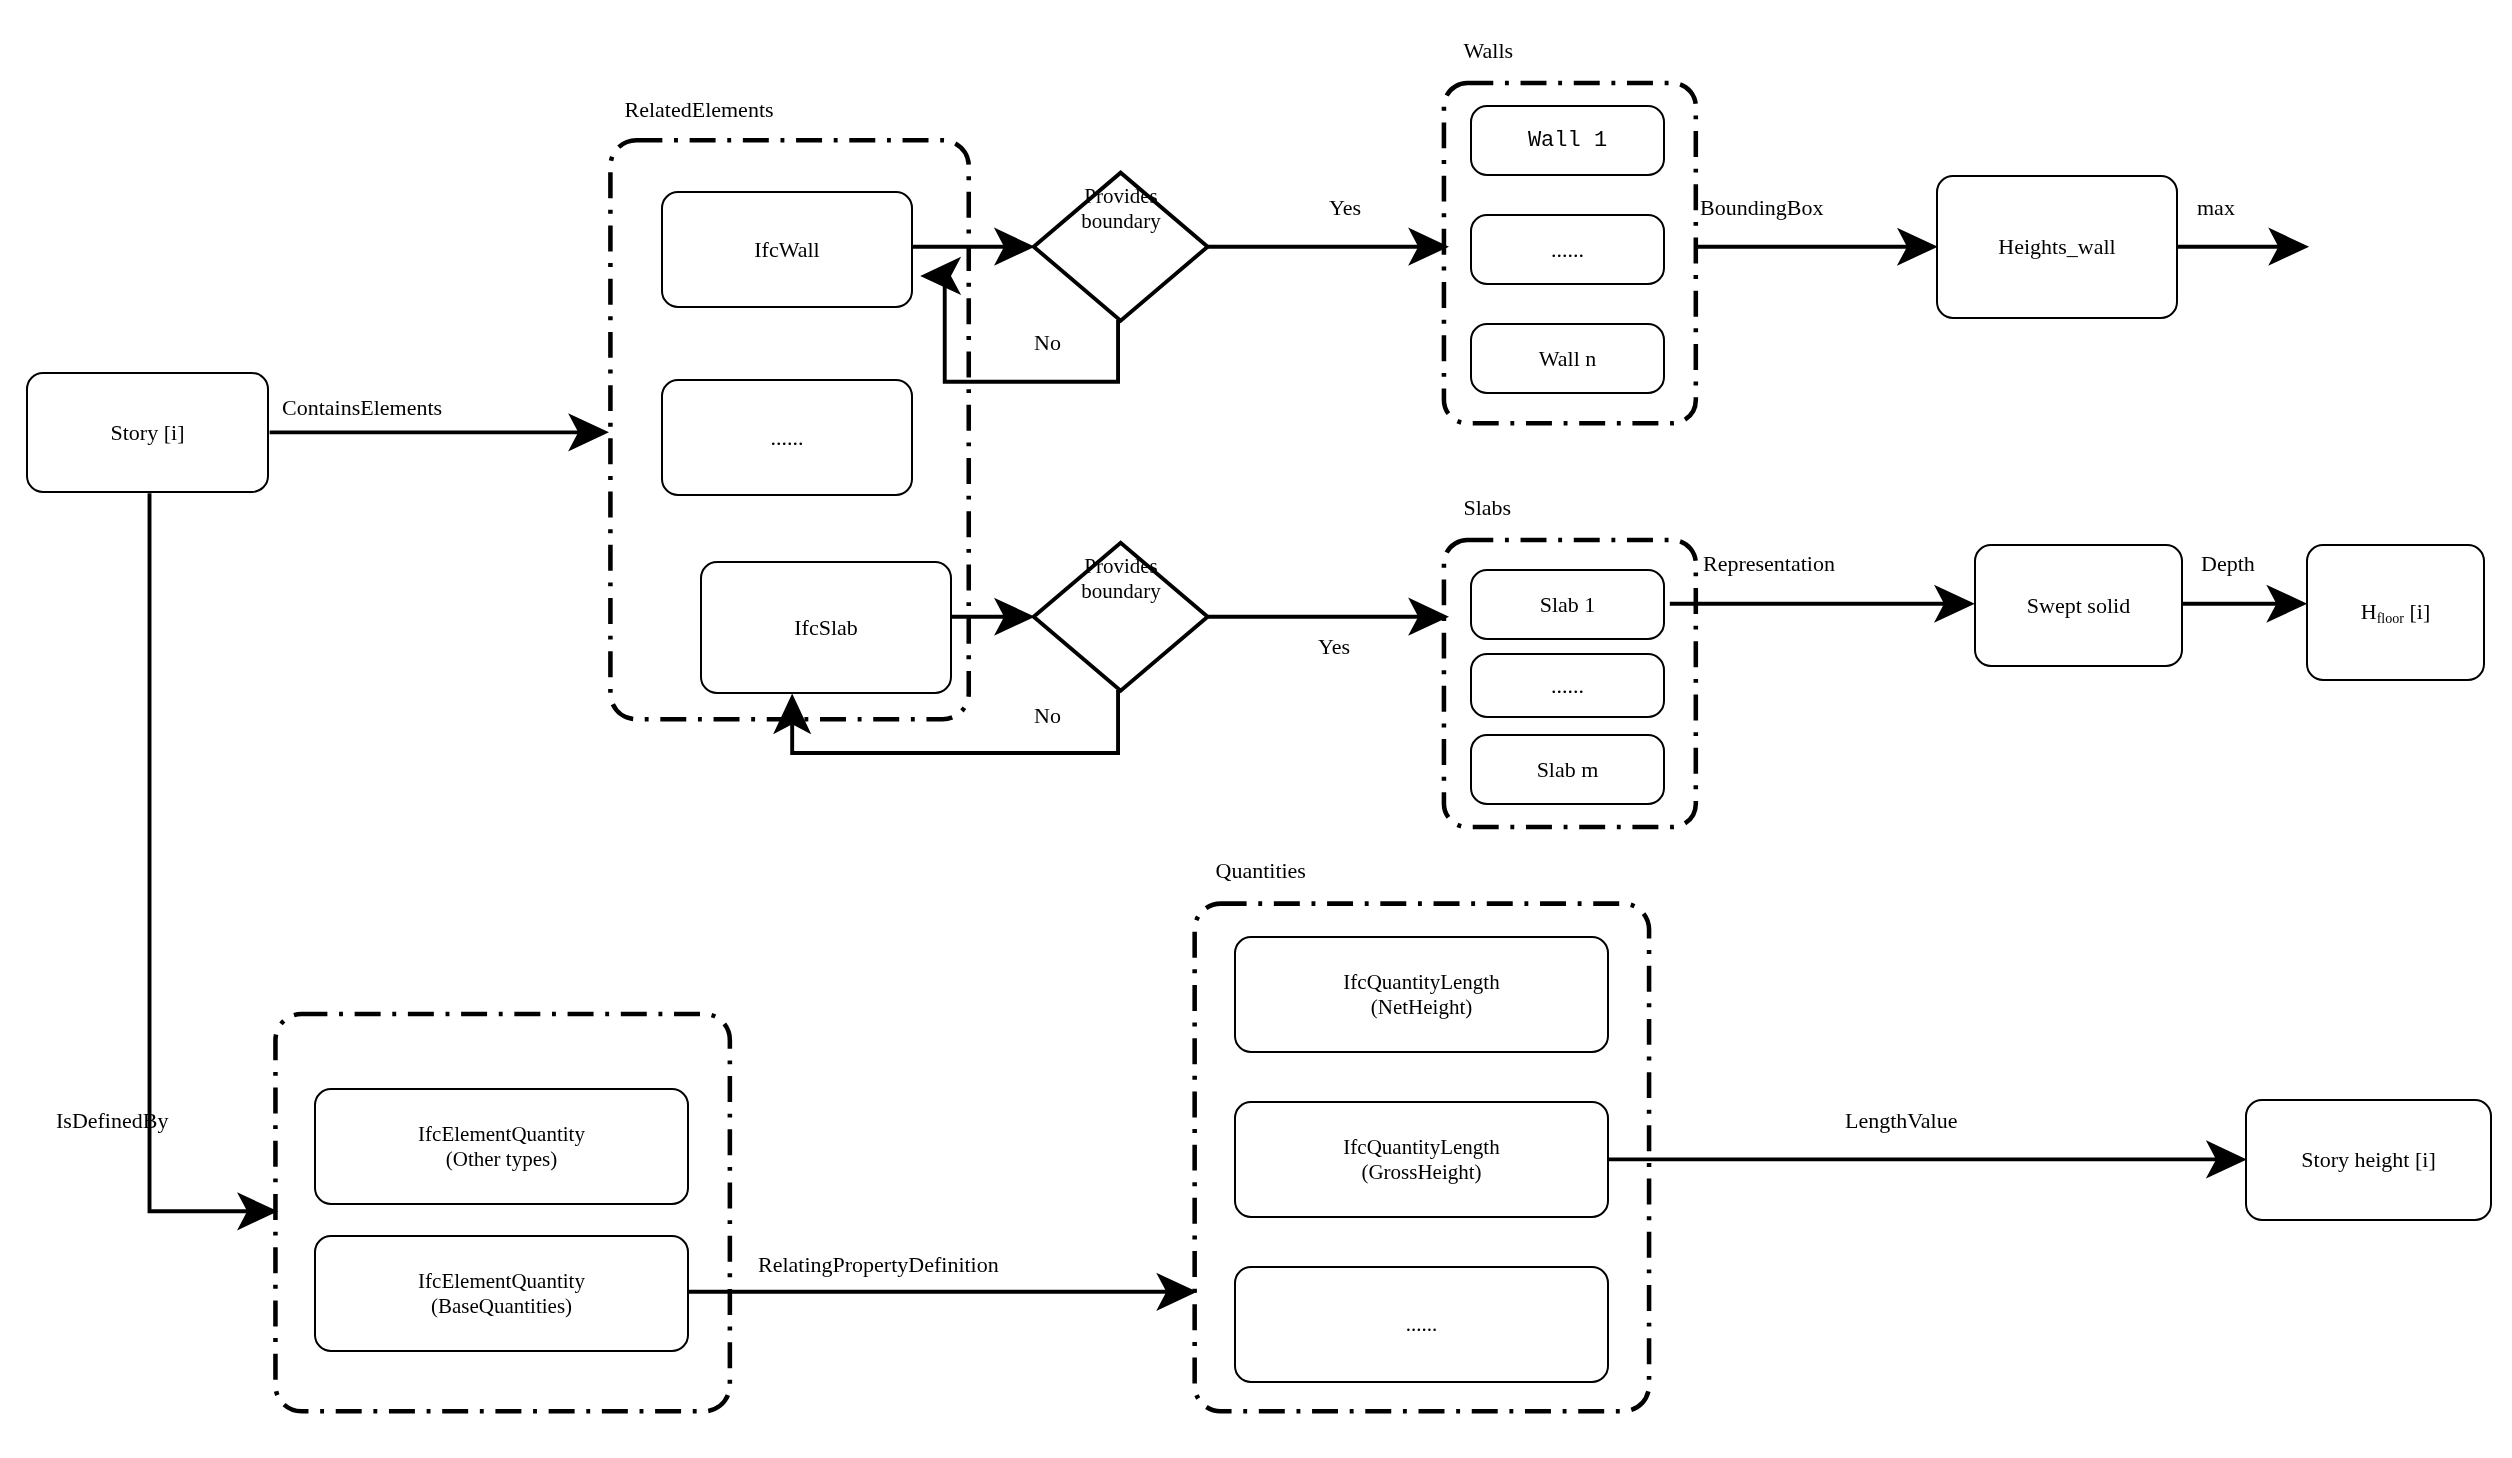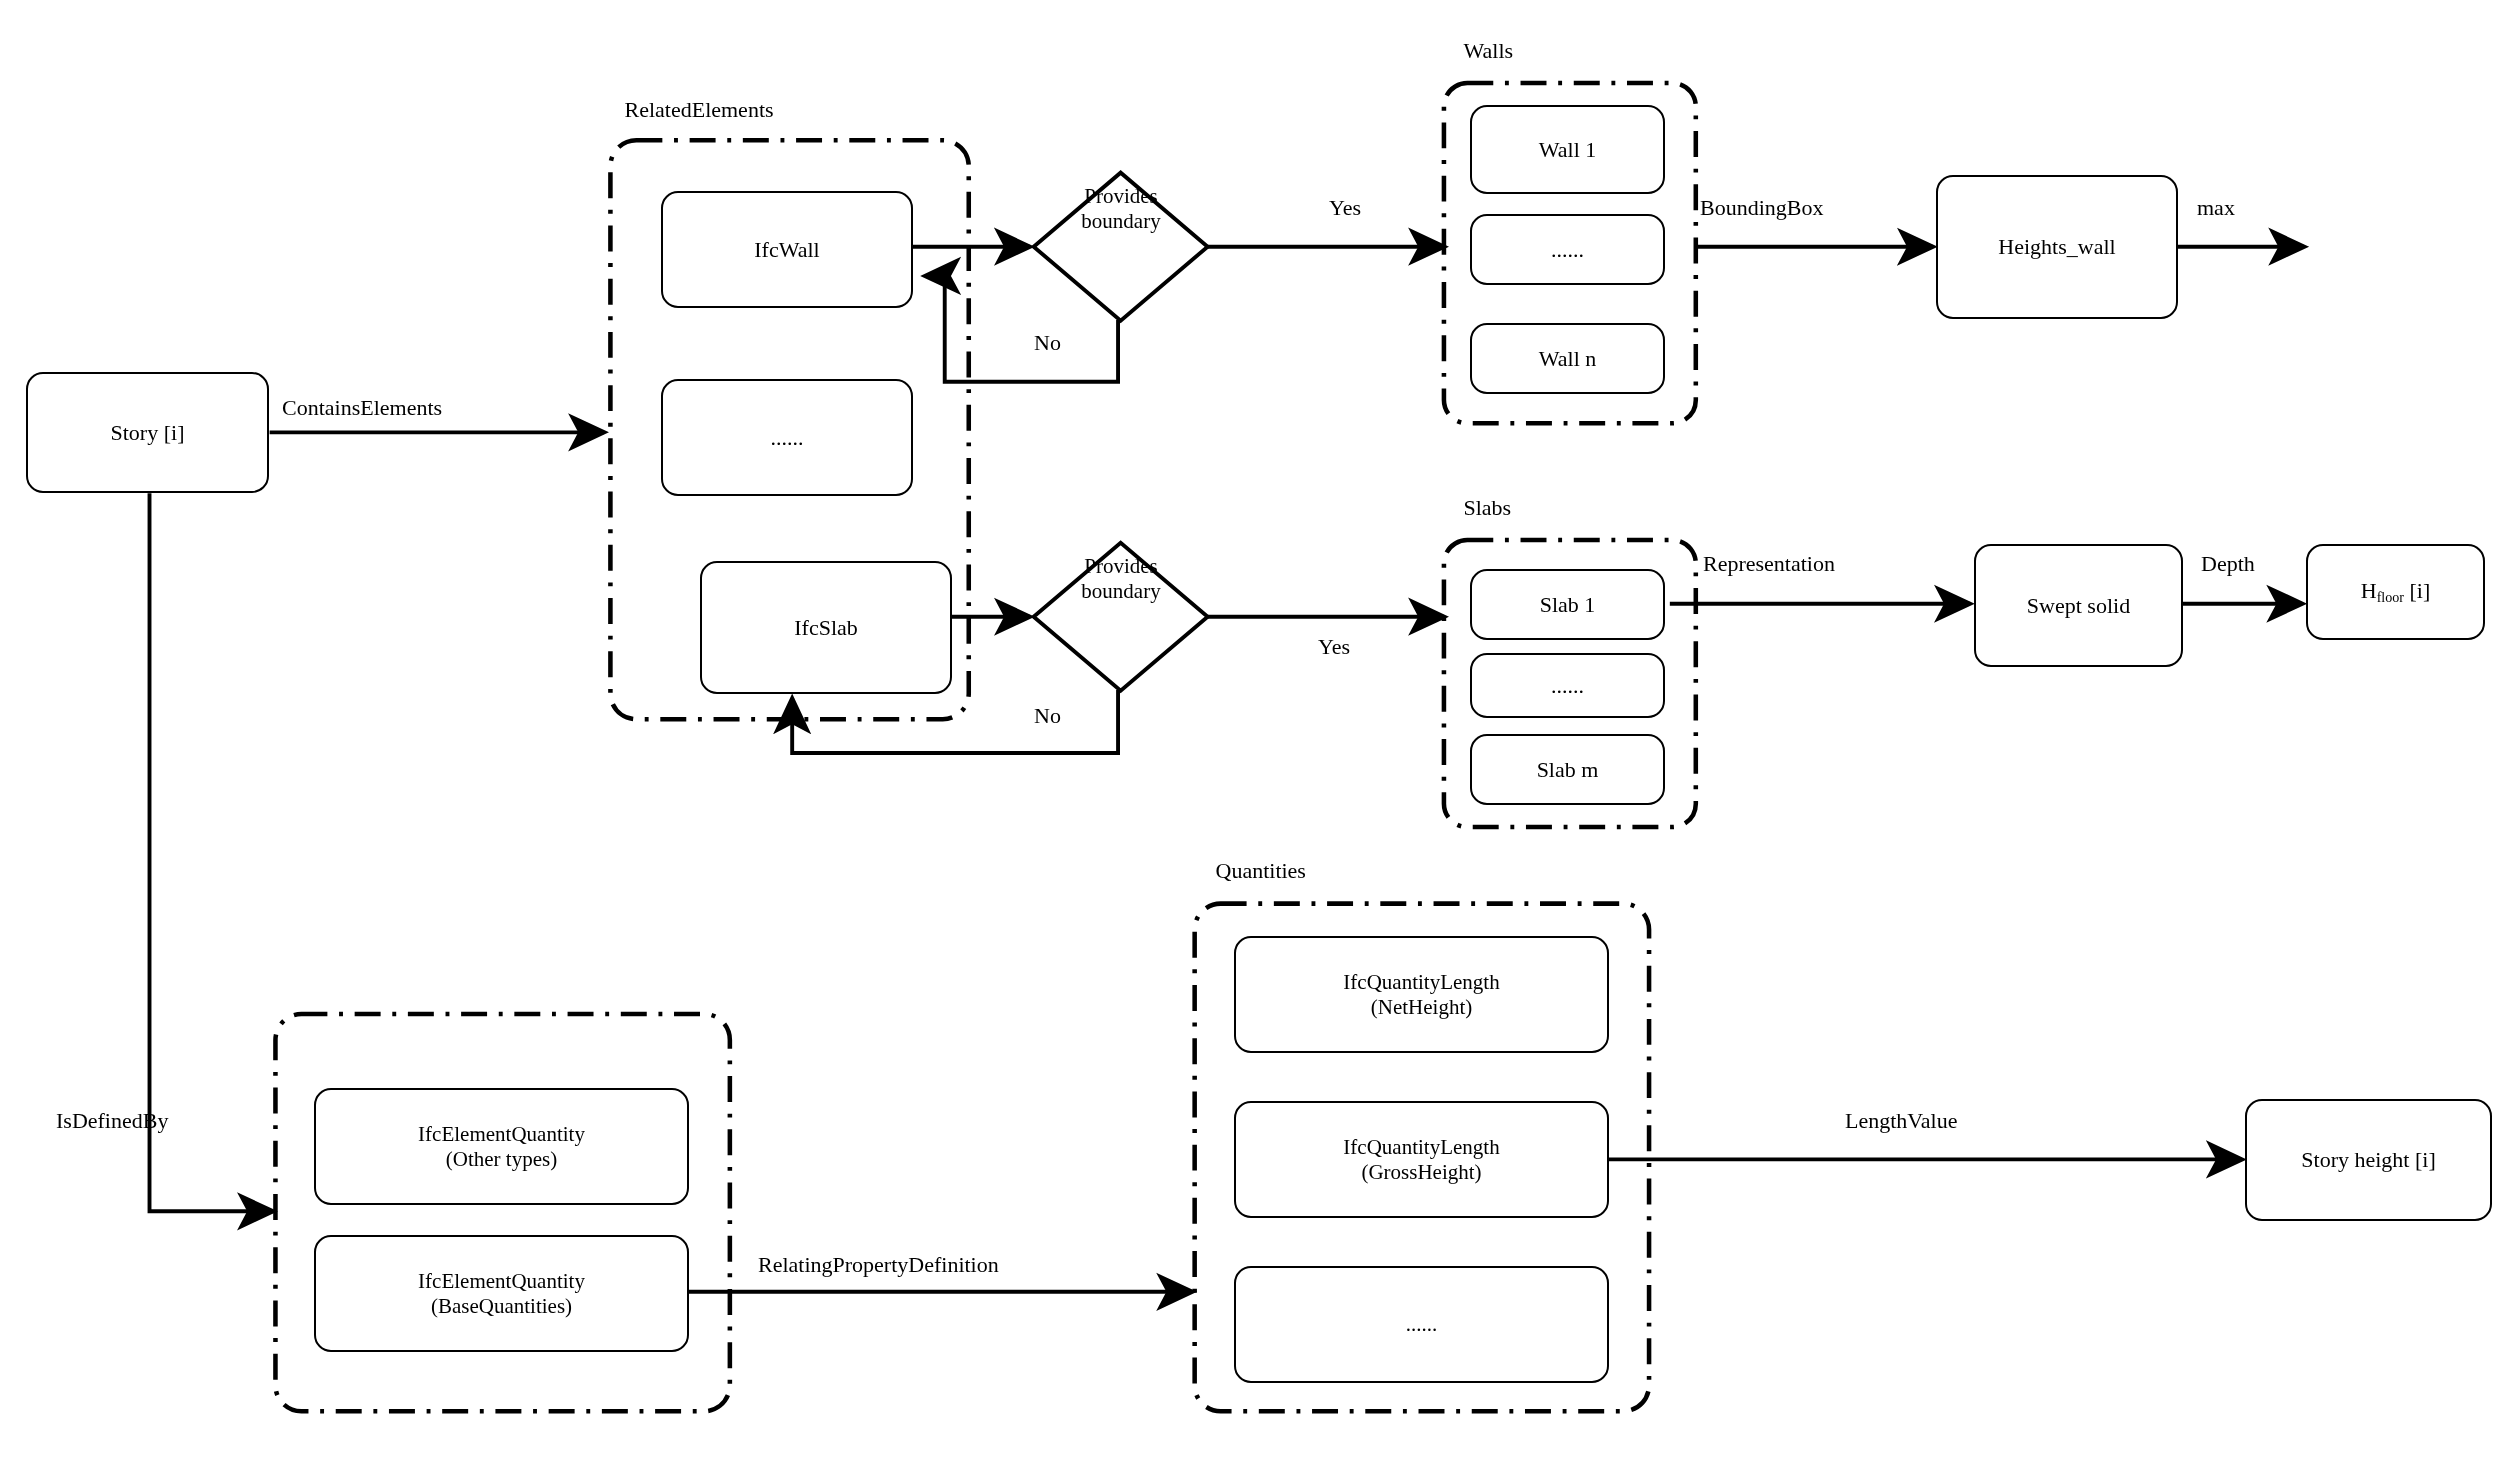--- a/index.html
+++ b/index.html
@@ -128,21 +128,21 @@
   <div class="dia-label f44" style="left:1121px;top:209px;transform:translate(-50%,-50%);">
     <span>Provides</span><br>
     <span>boundary</span>
   </div>
 
   <div class="dia-label f44" style="left:1121px;top:579px;transform:translate(-50%,-50%);">
     <span>Provides</span><br>
     <span>boundary</span>
   </div>
 
-  <div class="node f46" style="left:1470px;top:105px;width:195px;height:89px;">
+  <div class="node f46" style="left:1470px;top:105px;width:195px;height:71px;font-family:Liberation Mono, monospace;">
     <span class="txt">Wall 1</span>
   </div>
   <div class="node f46" style="left:1470px;top:214px;width:195px;height:71px;">
     <span class="txt">......</span>
   </div>
   <div class="node f46" style="left:1470px;top:323px;width:195px;height:71px;">
     <span class="txt">Wall n</span>
   </div>
 
   <div class="node f46" style="left:1470px;top:569px;width:195px;height:71px;">
@@ -155,21 +155,21 @@
     <span class="txt">Slab m</span>
   </div>
 
   <div class="node f46" style="left:1936px;top:175px;width:242px;height:144px;text-align:right;">
     <span class="txt">Heights_wall</span>
   </div>
 
   <div class="node f46" style="left:1974px;top:544px;width:209px;height:123px;">
     <span class="txt">Swept solid</span>
   </div>
-  <div class="node f46" style="left:2306px;top:544px;width:179px;height:96px;">
+  <div class="node f46" style="left:2306px;top:544px;width:179px;height:137px;">
     <span class="txt">H<sub>floor</sub> [i]</span>
   </div>
 
   <div class="node f44" style="left:314px;top:1088px;width:375px;height:117px;">
     <span class="txt">
       <span>IfcElementQuantity</span><br>
       <span>(Other types)</span>
     </span>
   </div>
   <div class="node f44" style="left:314px;top:1235px;width:375px;height:117px;">

